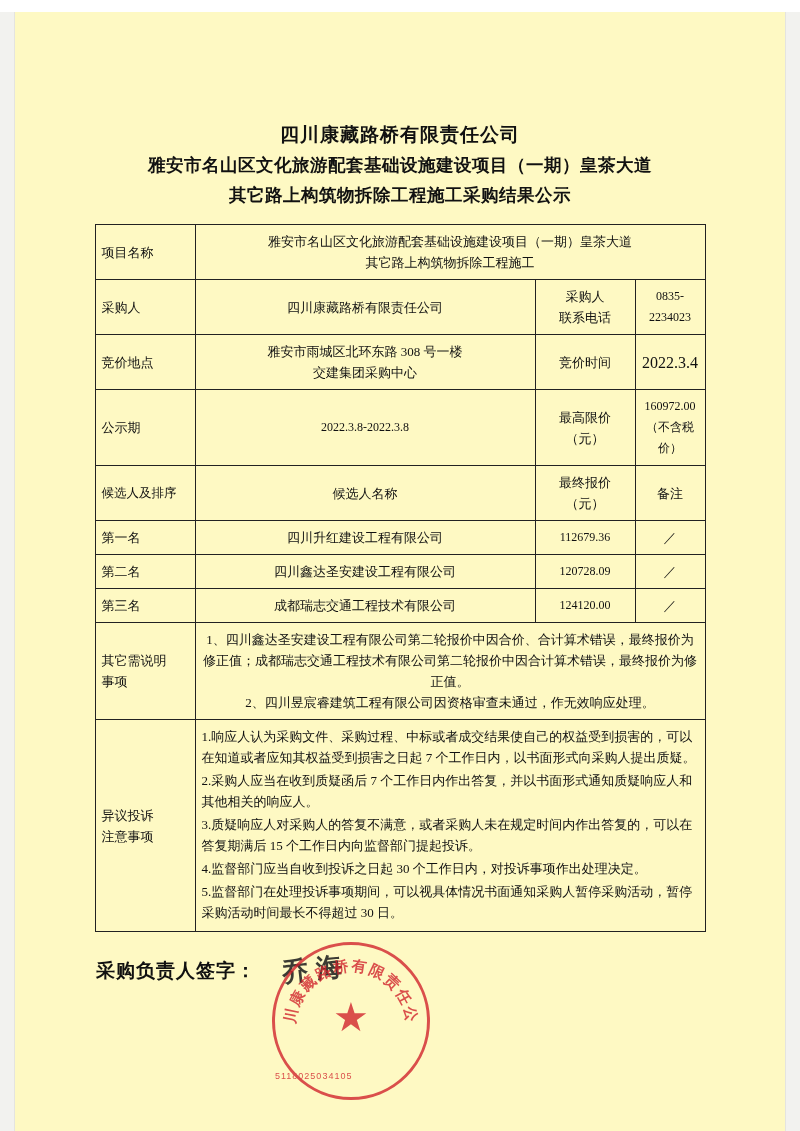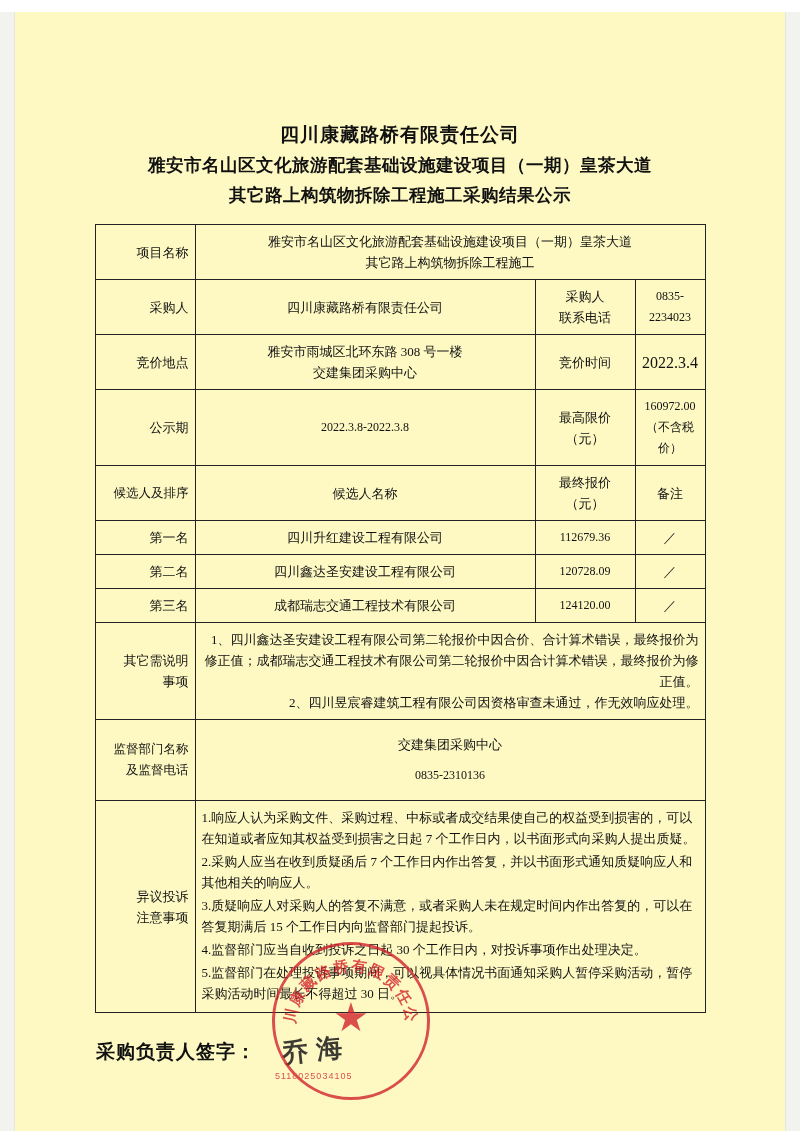--- a/index.html
+++ b/index.html
@@ -45,24 +45,24 @@
     table-layout: fixed;
   }
   table.doc td {
     border: 1px solid #222;
     font-size: 13px;
     padding: 6px 6px;
     vertical-align: middle;
     line-height: 21px;
   }
   .c { text-align: center; }
-  .label { text-align: right; }
+  .label { text-align: left; }
   .two-line { line-height: 20px; }
   .notes {
-    text-align: right;
+    text-align: center;
     line-height: 23px;
     padding: 8px 10px 8px 12px;
   }
   .objection {
     text-align: left;
     line-height: 23px;
     padding: 10px 10px 10px 12px;
     font-size: 12.5px;
   }
   .objection p {
@@ -233,30 +233,20 @@
         <td class="label two-line">
           <div>其它需说明</div>
           <div>事项</div>
         </td>
         <td class="notes" colspan="4">
           <div>1、四川鑫达圣安建设工程有限公司第二轮报价中因合价、合计算术错误，最终报价为修正值；成都瑞志交通工程技术有限公司第二轮报价中因合计算术错误，最终报价为修正值。</div>
           <div>2、四川昱宸睿建筑工程有限公司因资格审查未通过，作无效响应处理。</div>
         </td>
       </tr>
 
-      <tr>
-        <td class="label two-line" style="font-size:12.5px">
-          <div>监督部门名称</div>
-          <div>及监督电话</div>
-        </td>
-        <td class="c" colspan="4" style="padding:10px 6px">
-          <div style="line-height:30px">交建集团采购中心</div>
-          <div style="line-height:30px;font-size:12px">0835-2310136</div>
-        </td>
-      </tr>
 
       <tr>
         <td class="label two-line">
           <div>异议投诉</div>
           <div>注意事项</div>
         </td>
         <td class="objection" colspan="4">
           <p>1.响应人认为采购文件、采购过程、中标或者成交结果使自己的权益受到损害的，可以在知道或者应知其权益受到损害之日起 7 个工作日内，以书面形式向采购人提出质疑。</p>
           <p>2.采购人应当在收到质疑函后 7 个工作日内作出答复，并以书面形式通知质疑响应人和其他相关的响应人。</p>
           <p>3.质疑响应人对采购人的答复不满意，或者采购人未在规定时间内作出答复的，可以在答复期满后 15 个工作日内向监督部门提起投诉。</p>

